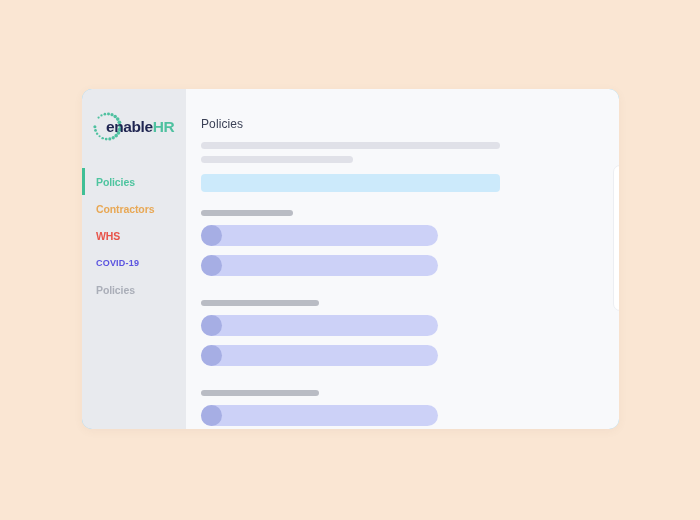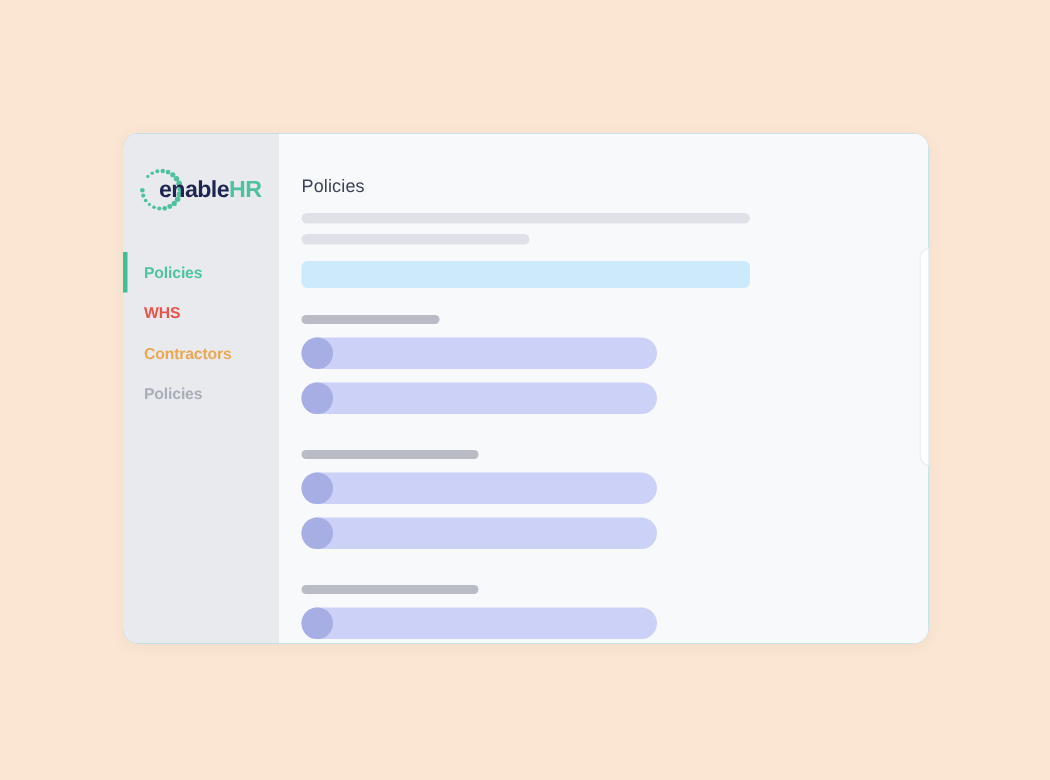--- a/index.html
+++ b/index.html
@@ -212,25 +212,28 @@
           <circle cx="3.52" cy="19.39" r="1.39" fill="#4fc1a0"></circle>
           <circle cx="2.90" cy="15.83" r="1.54" fill="#4fc1a0"></circle>
         </svg>
       <div id="logo-wordmark"><span class="logo-enable">enable</span><span class="logo-hr">HR</span></div>
     </div>
 
     <nav id="nav">
         <div class="nav-item active" data-key="employees">
           <span class="nav-label" style="color: rgb(78, 196, 159);">Policies</span>
         </div>
+        <div class="nav-item" data-key="contractors">
+          <span class="nav-label" style="color: rgb(232, 168, 85);">Contractors</span>
+        </div>
         <div class="nav-item" data-key="whs">
           <span class="nav-label" style="color: rgb(232, 84, 74);">WHS</span>
         </div>
-        <div class="nav-item" data-key="contractors">
-          <span class="nav-label" style="color: rgb(232, 168, 85);">Contractors</span>
+        <div class="nav-item" data-key="covid-19">
+          <span class="nav-label" style="color: rgb(90, 83, 224);">COVID-19</span>
         </div>
         <div class="nav-item" data-key="reporting">
           <span class="nav-label" style="color: rgb(170, 174, 184);">Policies</span>
         </div>
       </nav>
   </div>
 
   <div id="main">
 
     <div id="page-title">Policies</div>

